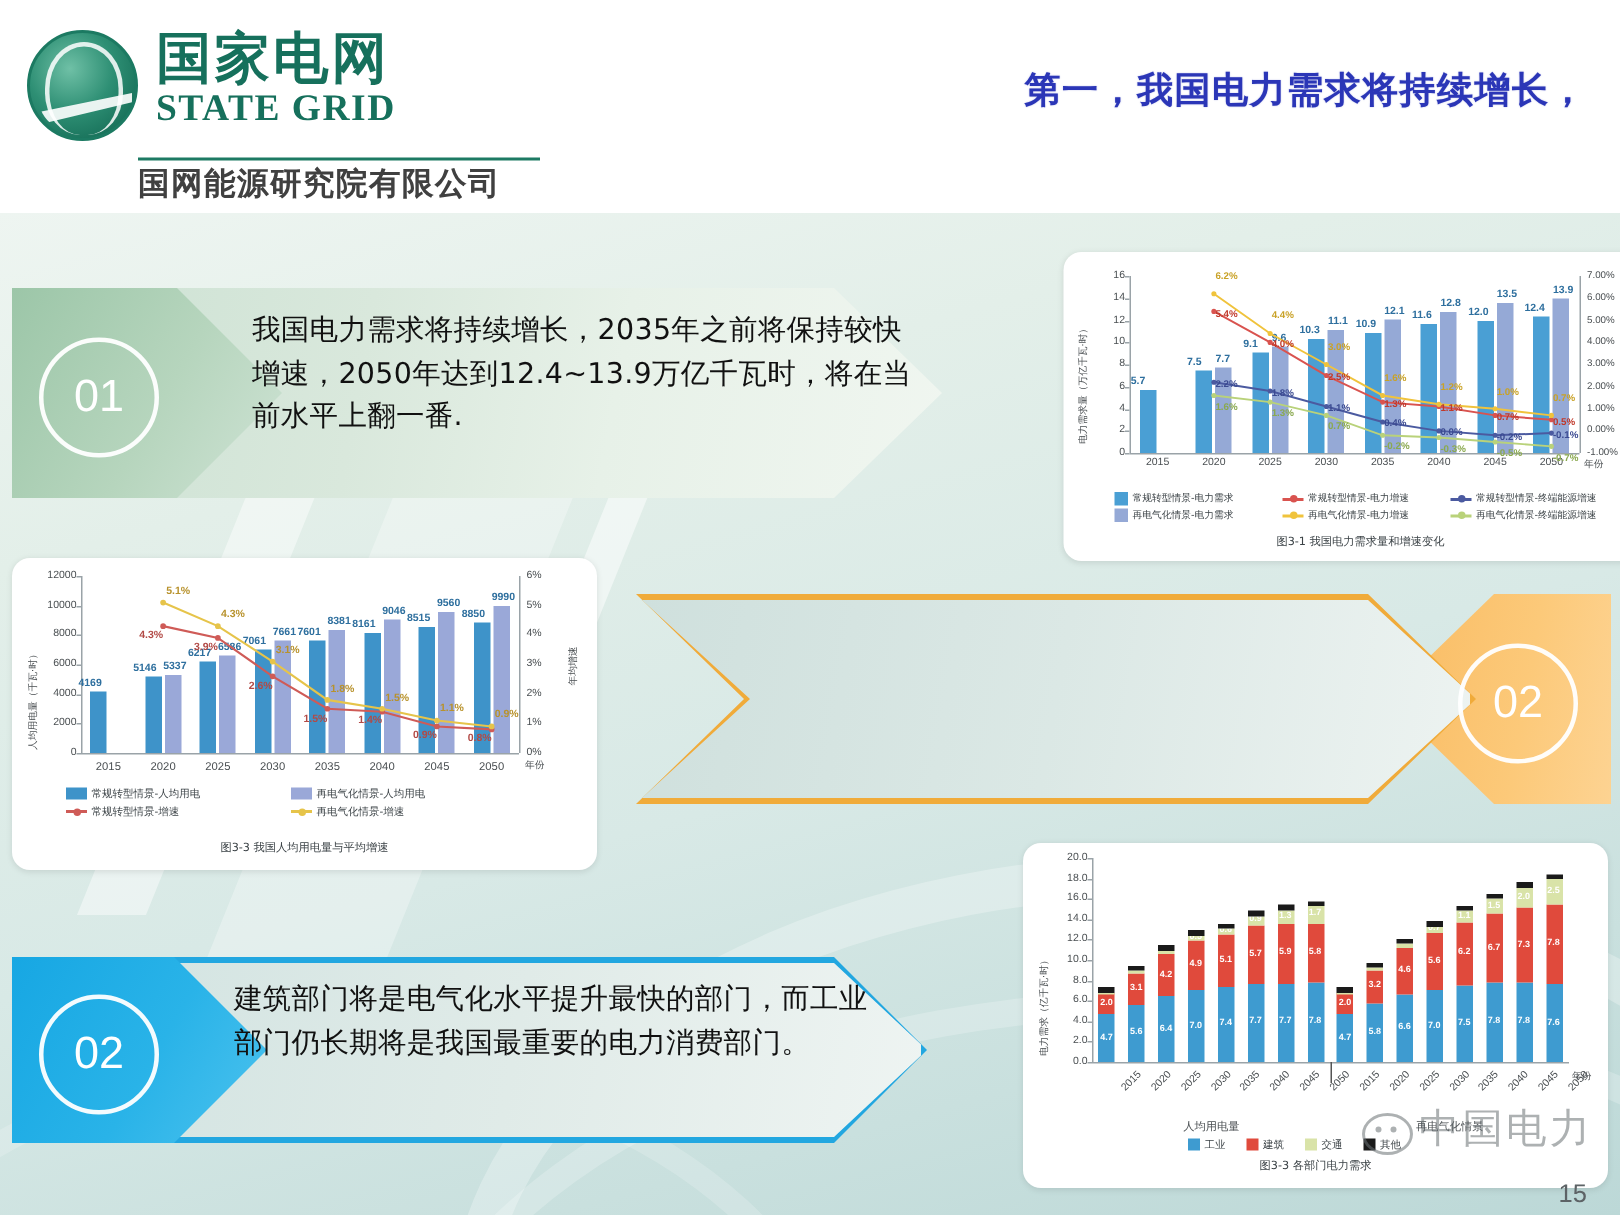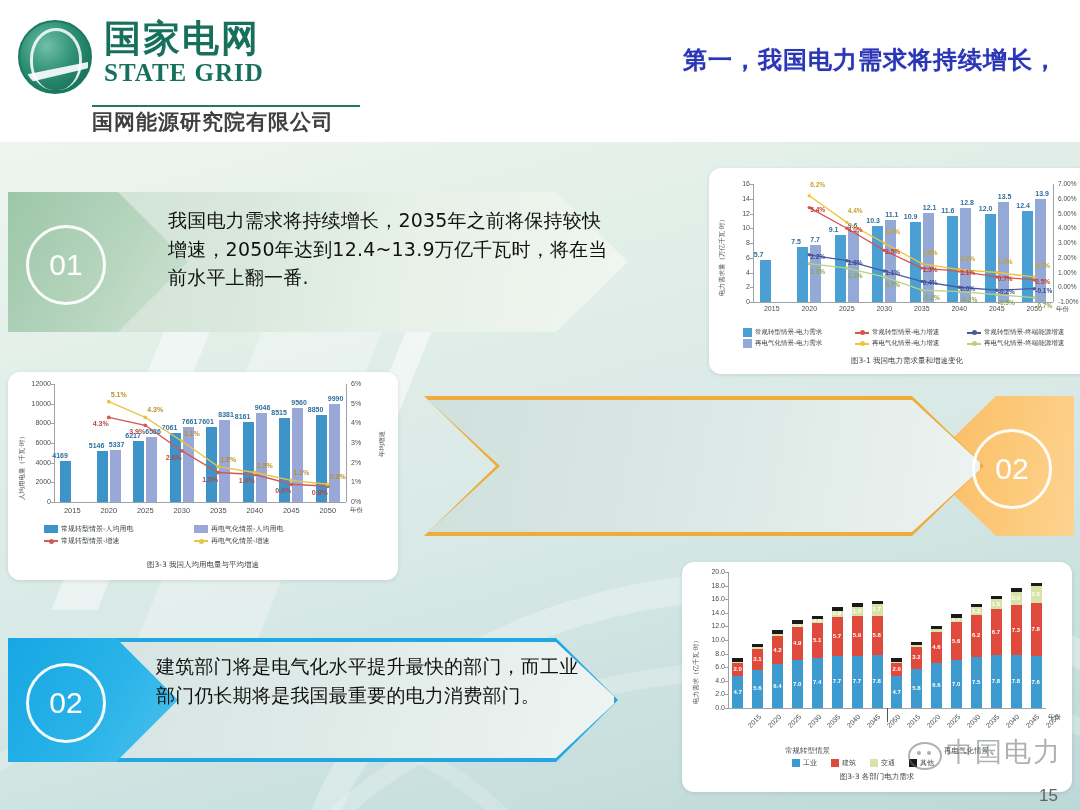--- a/index.html
+++ b/index.html
@@ -553,21 +553,21 @@
         <div class="bar" style="left: 169.688px; top: 41.28px; width: 11px; height: 3.4px; background: rgb(26, 26, 26);"></div>
         <div class="xrot" style="left: 179.188px; top: 151px;">2045</div>
         <div class="bar" style="left: 189.562px; top: 92.96px; width: 11px; height: 53.04px; background: rgb(62, 155, 208);"></div>
         <div class="seg-lbl" style="left: 190.562px; top: 115.98px;">7.8</div>
         <div class="bar" style="left: 189.562px; top: 53.52px; width: 11px; height: 39.44px; background: rgb(224, 74, 60);"></div>
         <div class="seg-lbl" style="left: 190.562px; top: 69.74px;">5.8</div>
         <div class="bar" style="left: 189.562px; top: 41.96px; width: 11px; height: 11.56px; background: rgb(217, 227, 168);"></div>
         <div class="seg-lbl" style="left: 190.562px; top: 44.24px;">1.7</div>
         <div class="bar" style="left: 189.562px; top: 38.56px; width: 11px; height: 3.4px; background: rgb(26, 26, 26);"></div>
         <div class="xrot" style="left: 199.062px; top: 151px;">2050</div>
-        <div class="tick-lbl" style="left: 46px; top: 184px; width: 159px; text-align: center; font-size: 7.5px; font-family: &quot;DejaVu Sans&quot;, sans-serif;">常规转型情景</div>
+        <div class="tick-lbl" style="left: 46px; top: 184px; width: 159px; text-align: center; font-size: 7.5px; font-family: &quot;DejaVu Sans&quot;, sans-serif;">人均用电量</div>
         <div class="bar" style="left: 209.438px; top: 114.04px; width: 11px; height: 31.96px; background: rgb(62, 155, 208);"></div>
         <div class="seg-lbl" style="left: 210.438px; top: 126.52px;">4.7</div>
         <div class="bar" style="left: 209.438px; top: 100.44px; width: 11px; height: 13.6px; background: rgb(224, 74, 60);"></div>
         <div class="seg-lbl" style="left: 210.438px; top: 103.74px;">2.0</div>
         <div class="bar" style="left: 209.438px; top: 99.76px; width: 11px; height: 0.68px; background: rgb(217, 227, 168);"></div>
         <div class="bar" style="left: 209.438px; top: 96.36px; width: 11px; height: 3.4px; background: rgb(26, 26, 26);"></div>
         <div class="xrot" style="left: 218.938px; top: 151px;">2015</div>
         <div class="bar" style="left: 229.312px; top: 106.56px; width: 11px; height: 39.44px; background: rgb(62, 155, 208);"></div>
         <div class="seg-lbl" style="left: 230.312px; top: 122.78px;">5.8</div>
         <div class="bar" style="left: 229.312px; top: 84.8px; width: 11px; height: 21.76px; background: rgb(224, 74, 60);"></div>

